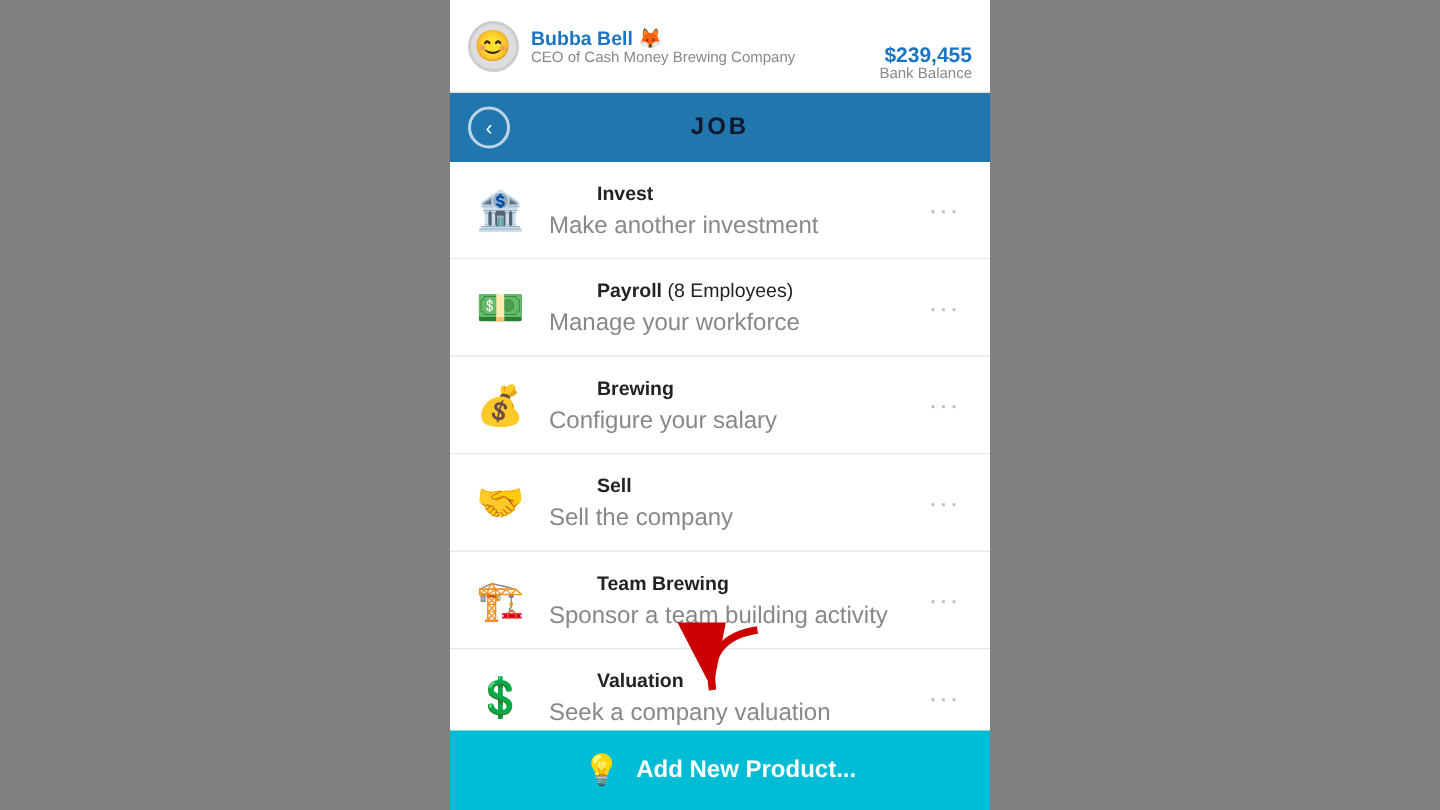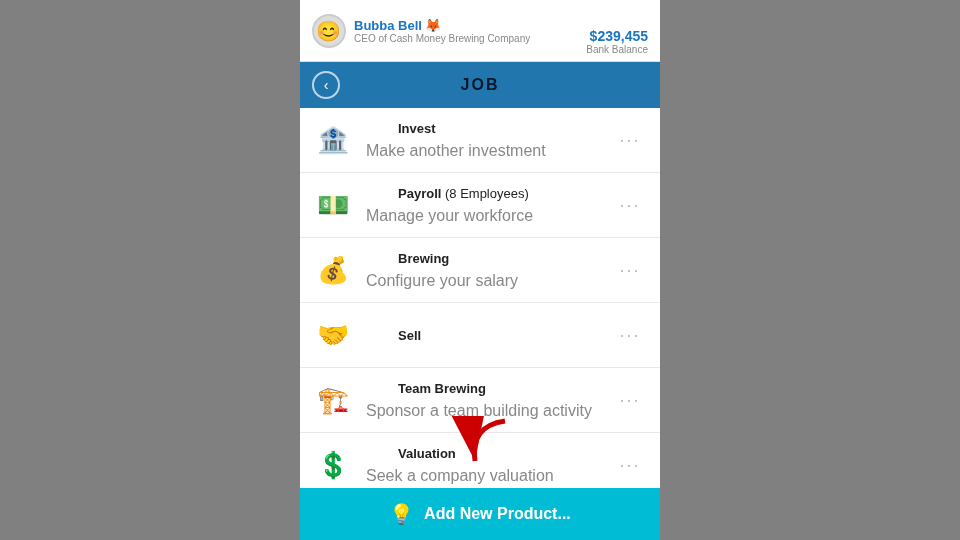--- a/index.html
+++ b/index.html
@@ -260,20 +260,21 @@
         <div class="menu-text">
           <div class="menu-title">Brewing</div>
           <div class="menu-subtitle">Configure your salary</div>
         </div>
         <div class="menu-more">···</div>
       </div>
       <div class="menu-item">
         <div class="menu-icon">🤝</div>
         <div class="menu-text">
           <div class="menu-title">Sell</div>
+          <div class="menu-subtitle">Sell the company</div>
         </div>
         <div class="menu-more">···</div>
       </div>
       <div class="menu-item">
         <div class="menu-icon">🏗️</div>
         <div class="menu-text">
           <div class="menu-title">Team Brewing</div>
           <div class="menu-subtitle">Sponsor a team building activity</div>
         </div>
         <div class="menu-more">···</div>

